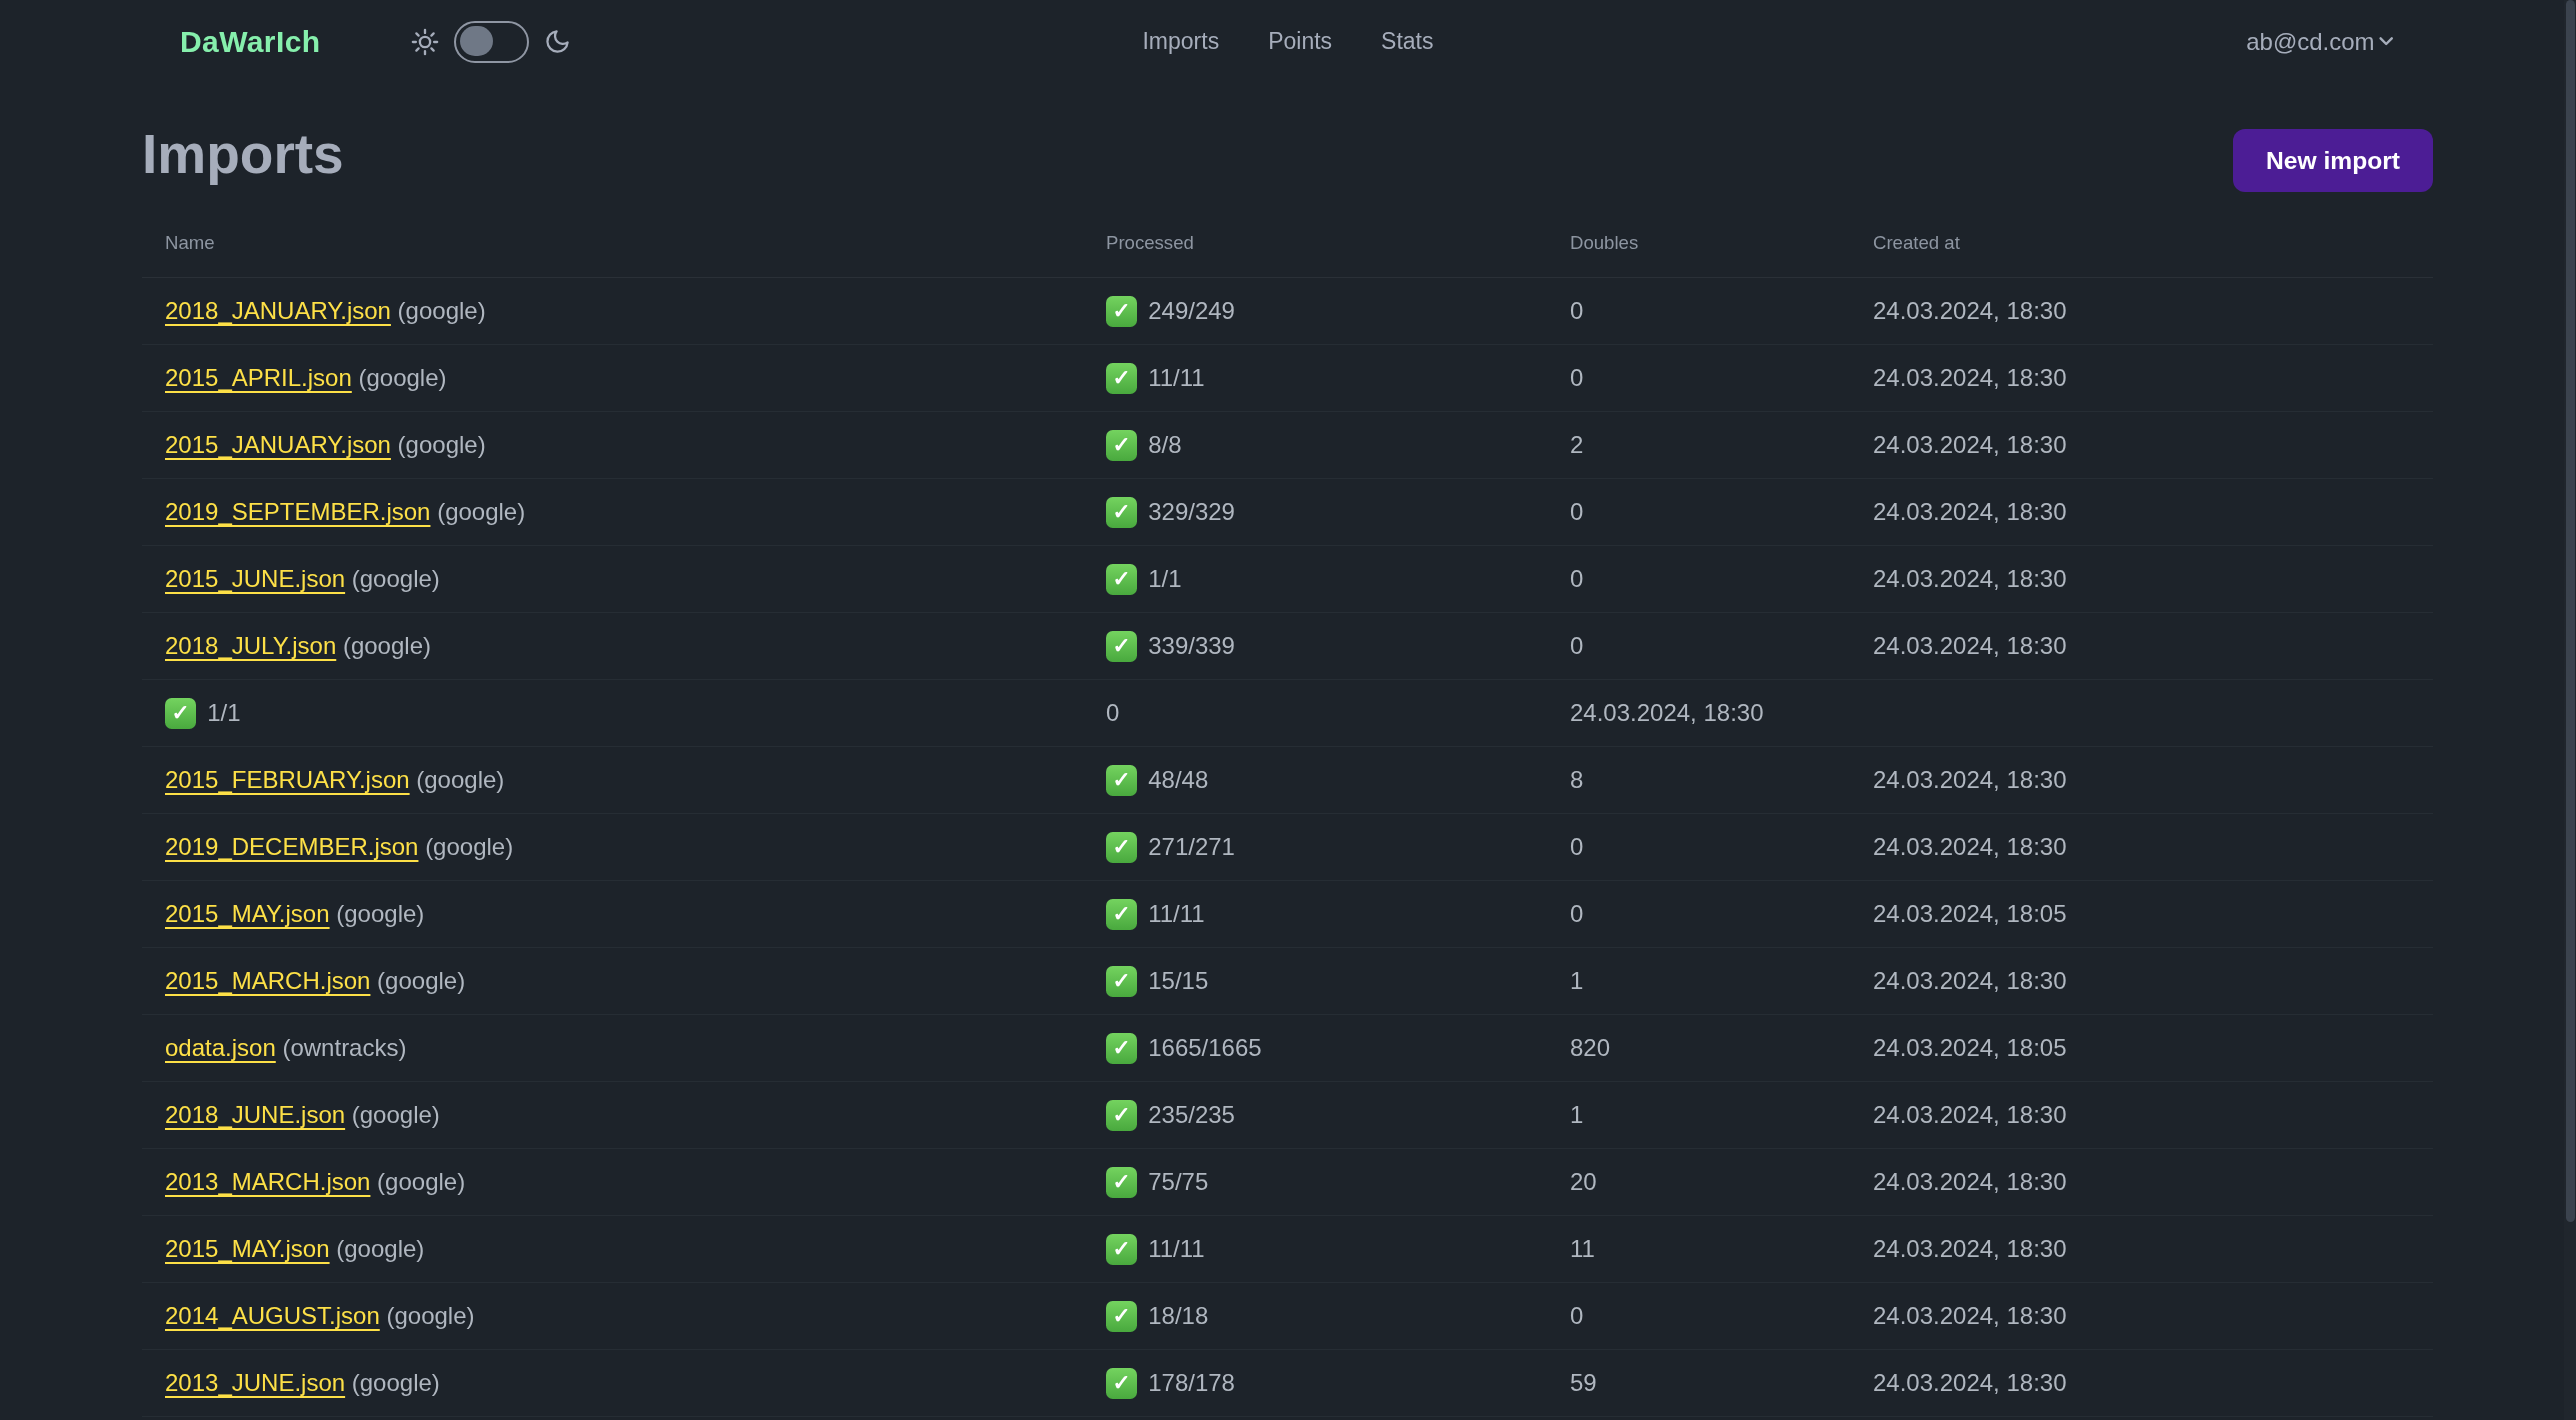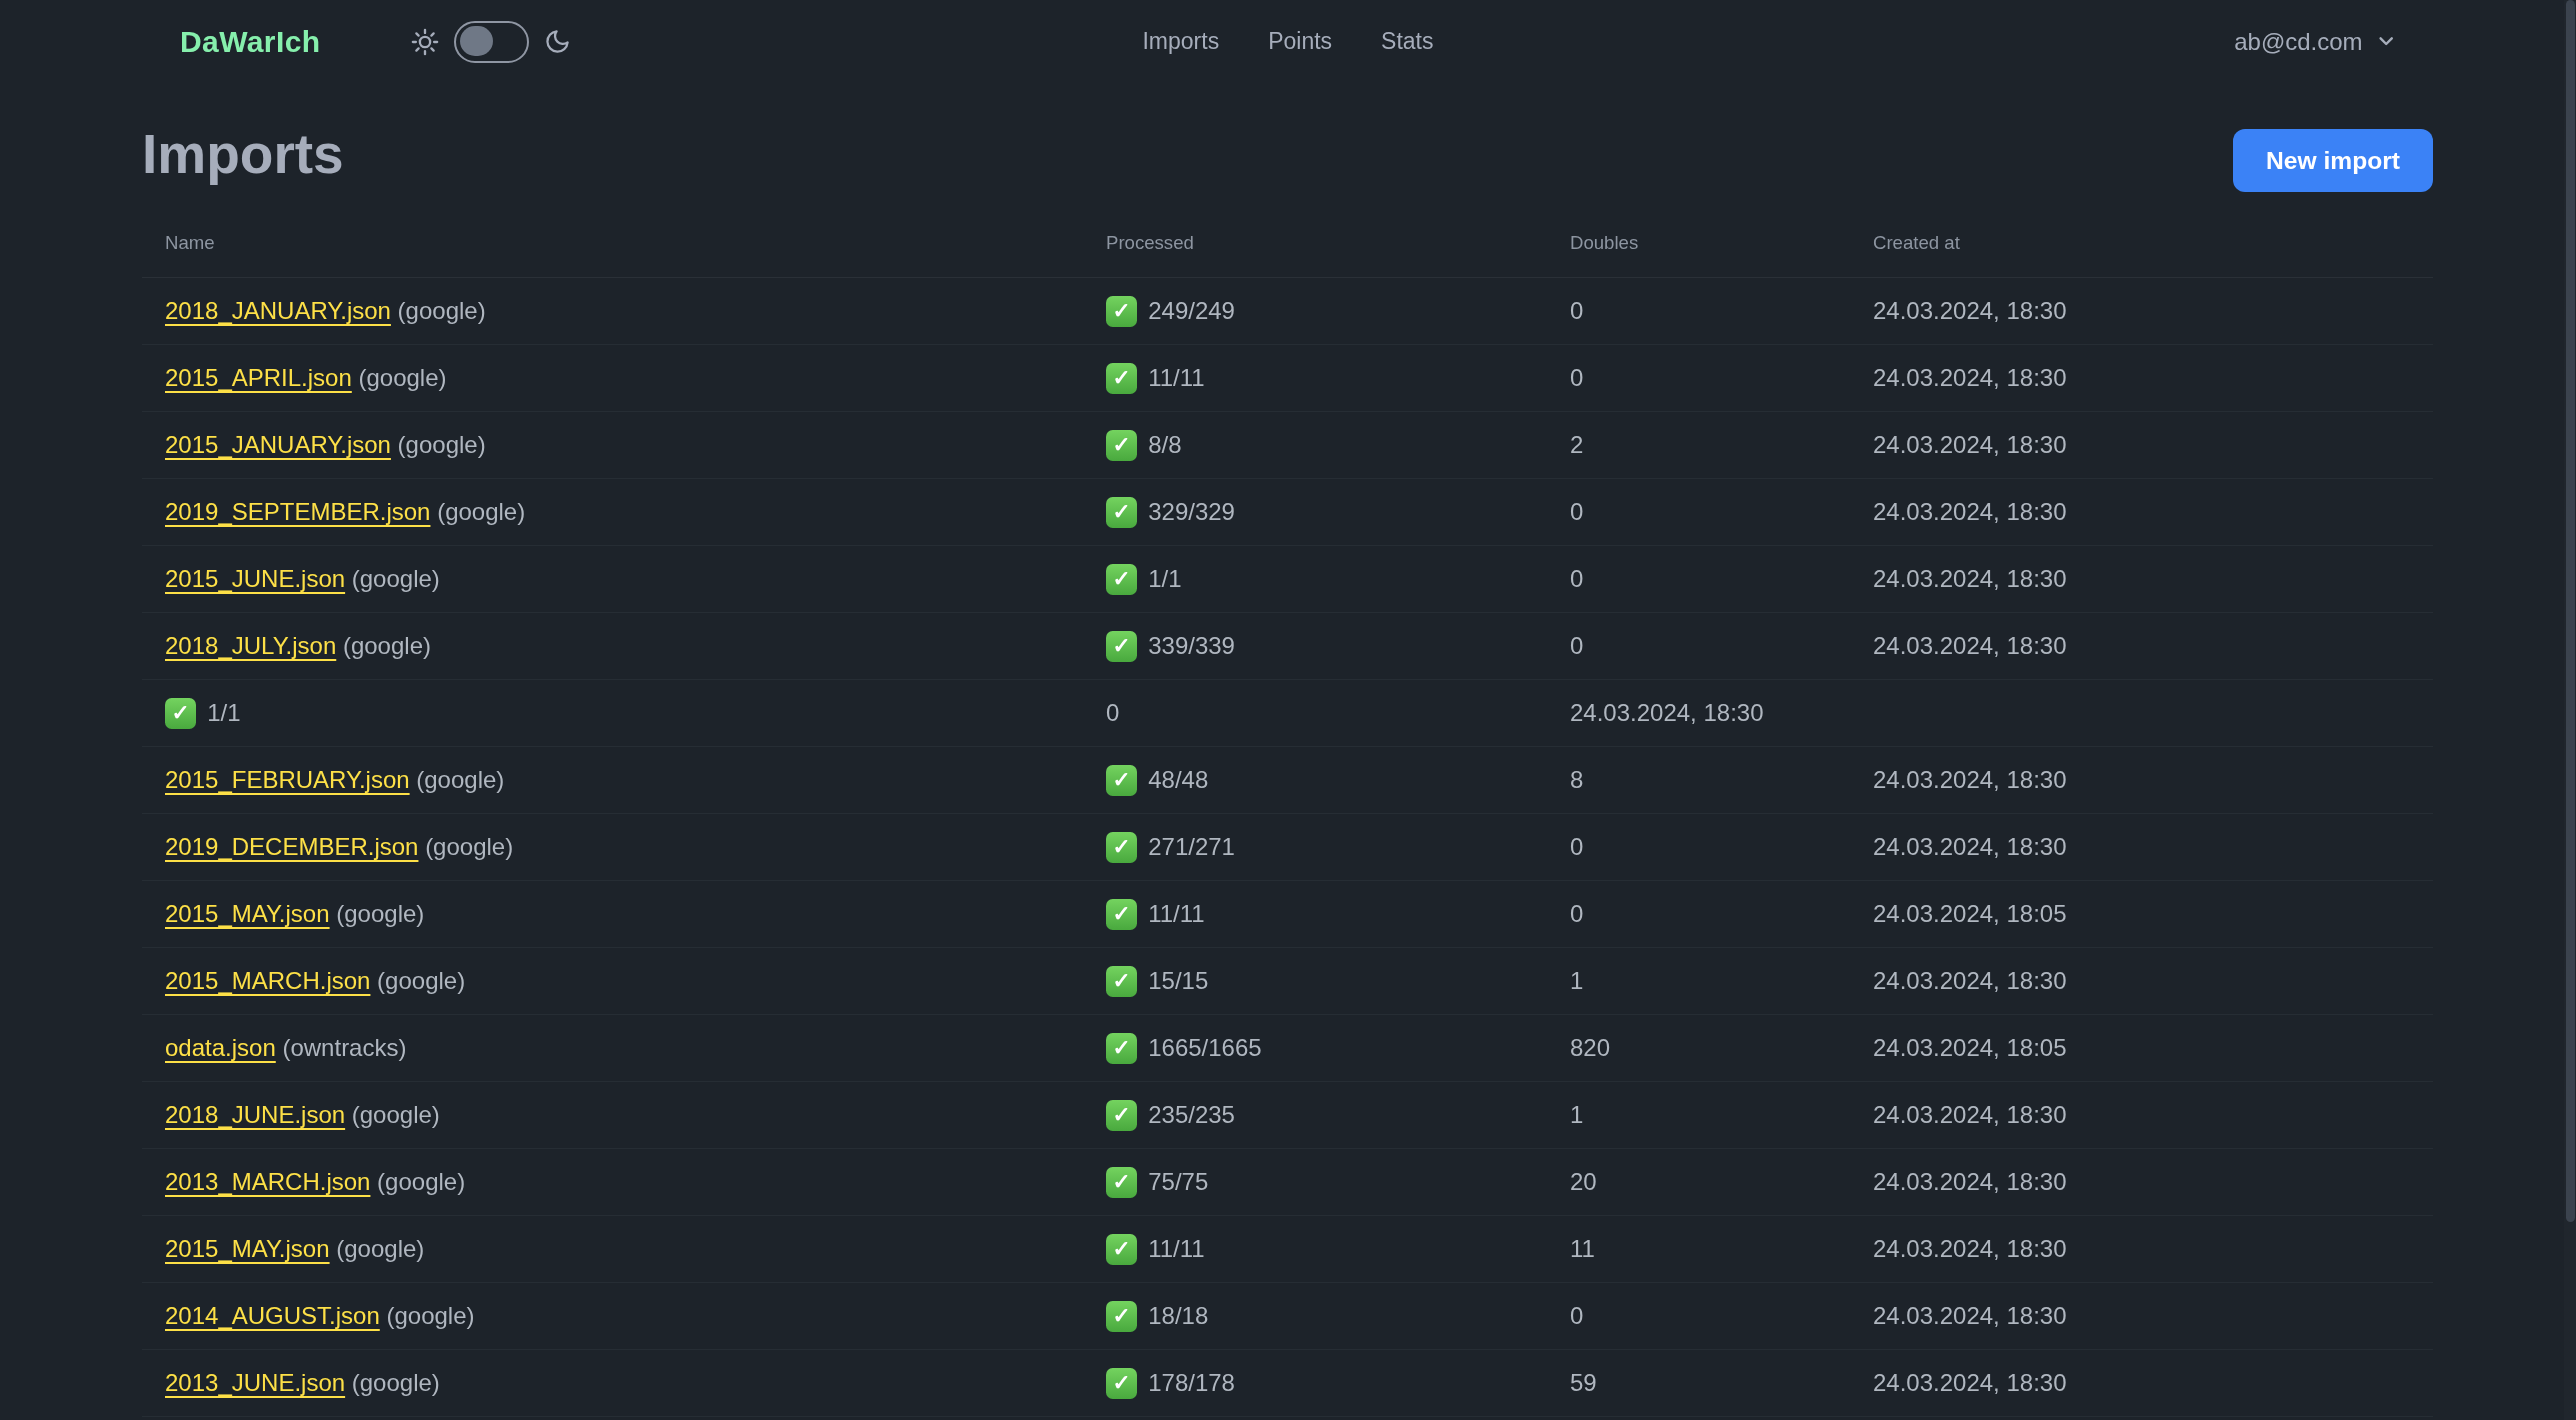--- a/index.html
+++ b/index.html
@@ -13,29 +13,29 @@
   }
   
   .navbar { position:relative; display:flex; align-items:center; height:83px; padding:0 179px 0 180px; }
   .logo { font-size:30px; font-weight:700; letter-spacing:0.4px; color:#86efac; cursor:pointer; }
   .theme-group { display:flex; align-items:center; gap:15px; margin-left:91px; }
   .icon-svg { display:block; stroke:#a6adbb; fill:none; stroke-width:2; stroke-linecap:round; stroke-linejoin:round; }
   .toggle { position:relative; width:75px; height:42px; border:2.2px solid #8f96a3; border-radius:21px; background:transparent; cursor:pointer; }
   .toggle-knob { position:absolute; left:3.7px; top:3.7px; width:33px; height:30px; border-radius:15px; background:#6f7886; }
   .nav-center { position:absolute; left:50%; transform:translateX(-50%); display:flex; align-items:center; gap:49px; height:83px; }
   .nav-link { font-size:23px; color:#a6adbb; cursor:pointer; white-space:nowrap; }
-  .nav-right { margin-left:auto; display:flex; align-items:center; gap:12px; cursor:pointer; }
+  .nav-right { margin-left:auto; display:flex; align-items:center; cursor:pointer; }
   .user-email { font-size:24px; color:#a6adbb; }
   
   .main { width:2291px; margin-left:142px; padding-top:33px; }
   .header-row { display:flex; justify-content:space-between; align-items:center; }
   .page-title { font-size:55px; line-height:1; font-weight:800; color:#a6adbb; }
   .btn-primary {
     height:63px; padding:0 33px; margin-top:13.4px;
-    background:#3b82f6; color:#ffffff;
+    background:#4c1d95; color:#ffffff;
     font-family:"Liberation Sans", sans-serif;
     font-size:24.6px; font-weight:600;
     border:none; border-radius:12px; cursor:pointer;
   }
   
   .table { margin-top:40px; }
   .grid-cols { display:grid; grid-template-columns:941px 464px 303px 1fr; padding-left:23px; }
   .thead { padding-bottom:23px; border-bottom:1.5px solid #2a3037; }
   .th { font-size:18.6px; font-weight:400; color:#8d95a1; }
   .row { align-items:center; height:67px; border-bottom:1.5px solid #262d34; font-size:24px; color:#b0b7c0; }

